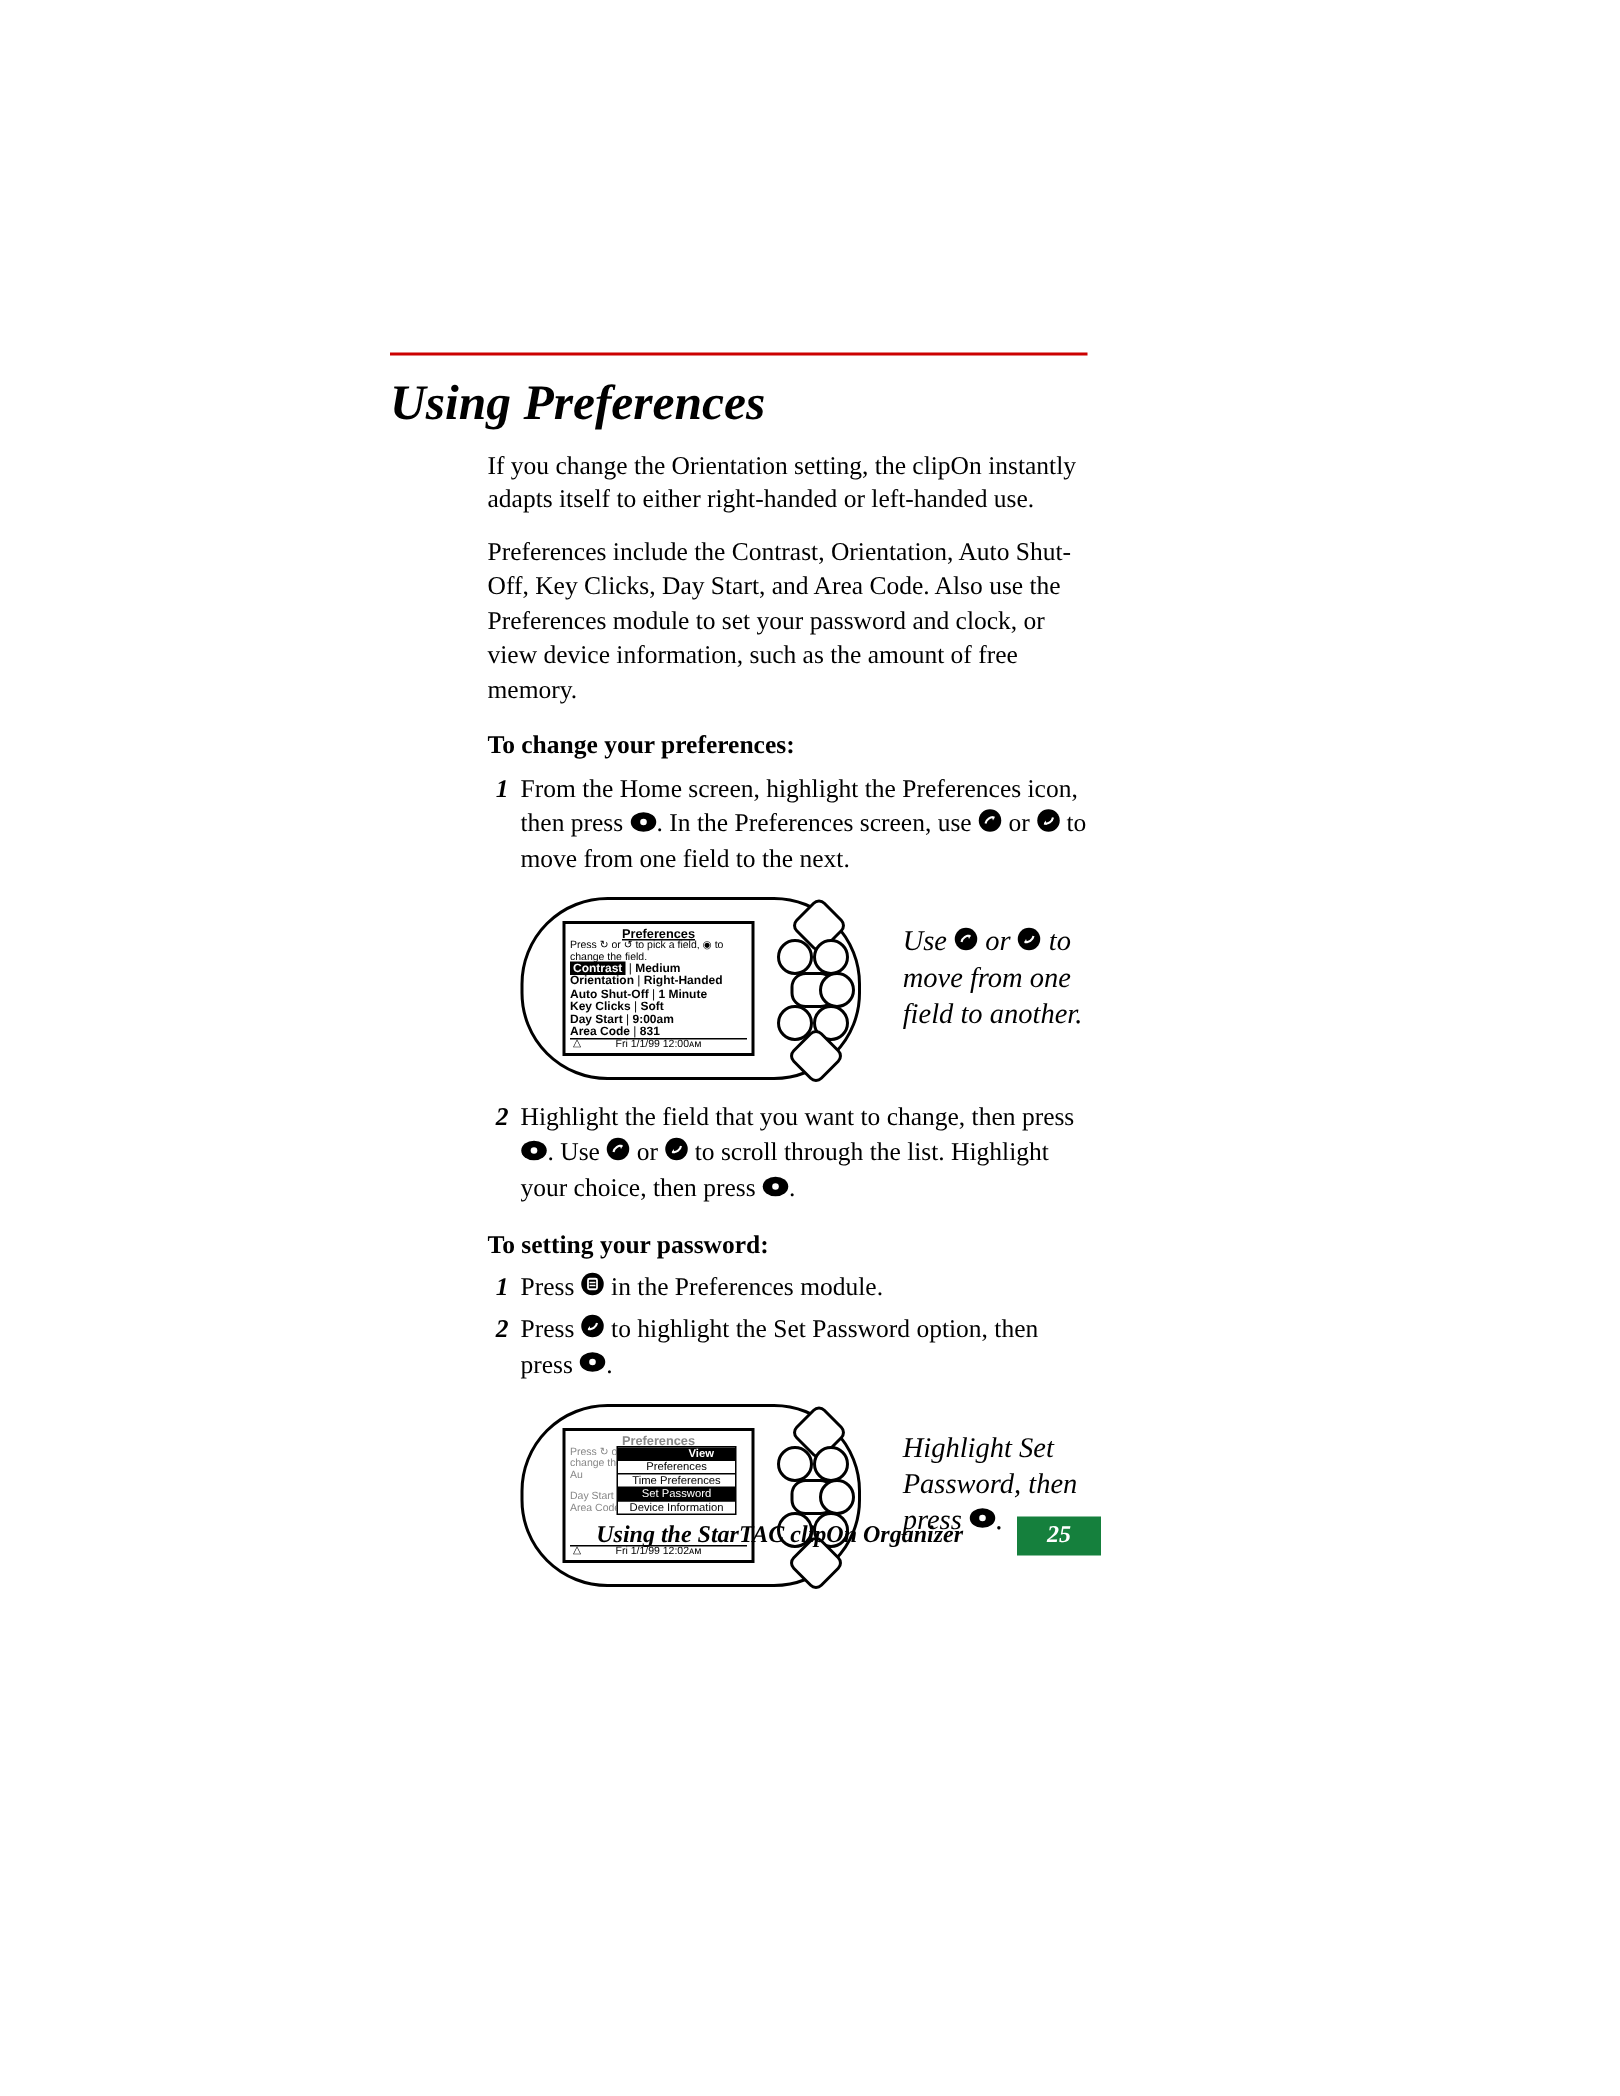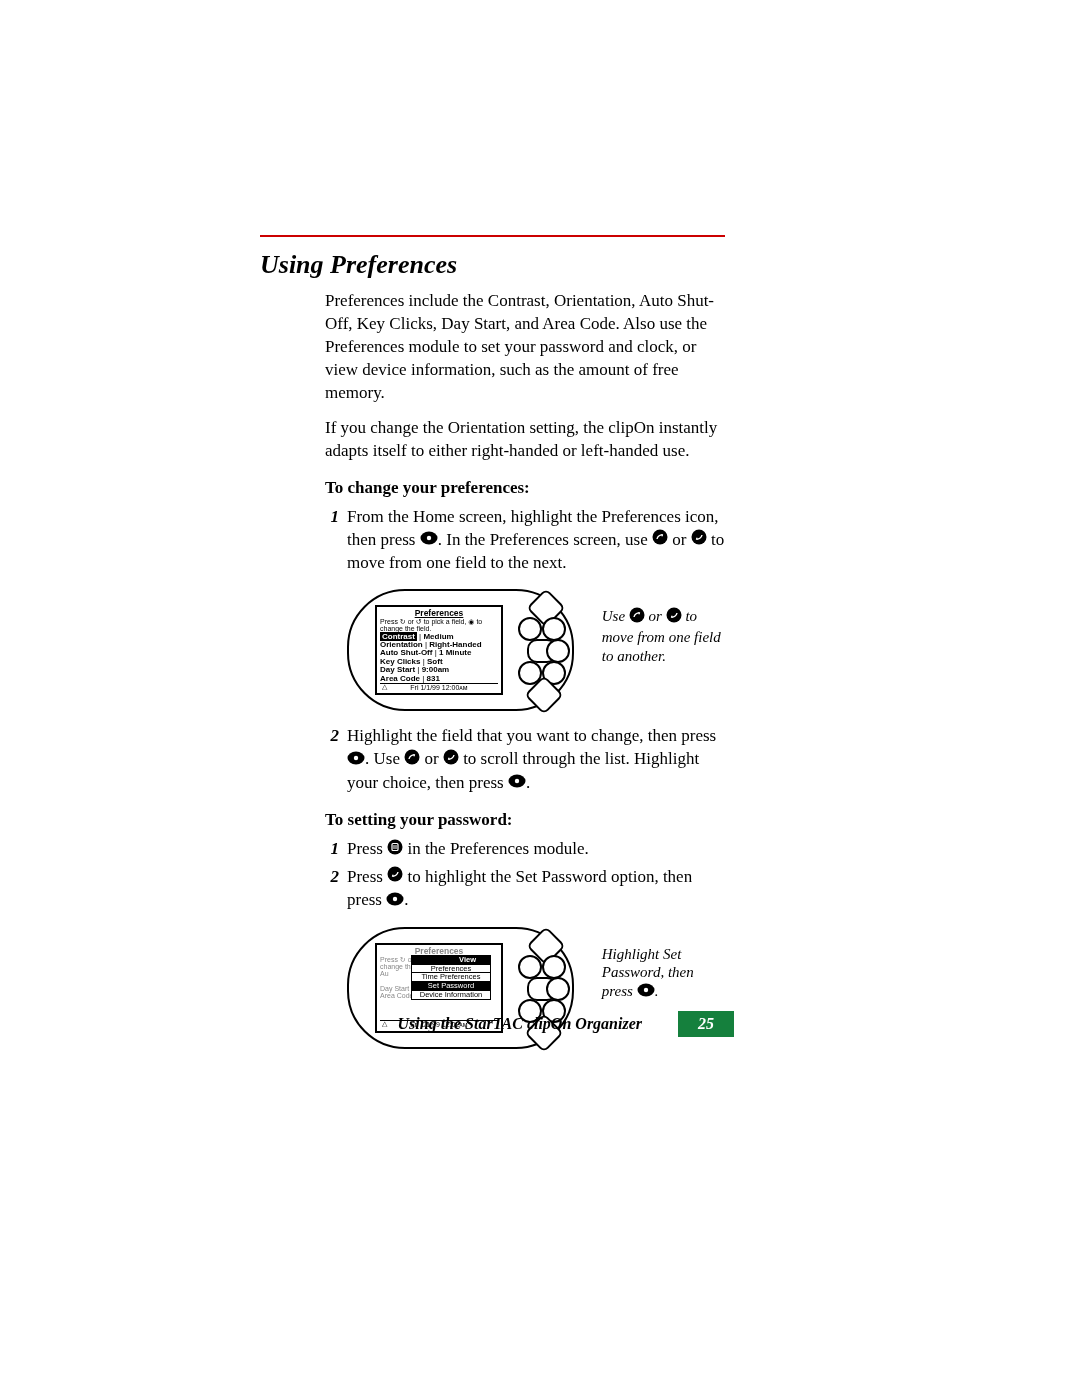--- a/index.html
+++ b/index.html
@@ -19,21 +19,21 @@
     padding: 235px 260px 0 260px; 
   }
   .rule {
     border-top: 2px solid #c00;
     width: 465px;
     margin-bottom: 10px;
   }
   h1.section-title {
     font-style: italic;
     font-weight: bold;
-    font-size: 26px;
+    font-size: 33px;
     margin: 0 0 8px 0;
   }
   .body-block {
     margin-left: 65px;
     width: 400px;
   }
   p { margin: 0 0 12px 0; }
   h3.subhead {
     font-weight: bold;
     font-size: 17px;
@@ -57,21 +57,21 @@
     vertical-align: middle;
   }
   .fig-row {
     display: flex;
     align-items: flex-start;
     gap: 28px;
     margin: 14px 0 14px 22px;
   }
   .caption {
     font-style: italic;
-    font-size: 15px;
+    font-size: 19px;
     line-height: 1.25;
     width: 130px;
     margin-top: 18px;
   }
 
   
   .device {
     width: 235px;
     height: 118px;
     border: 2.5px solid #000;
@@ -187,22 +187,22 @@
   }
 </style>
 </head>
 <body>
 
 <div class="page">
   <div class="rule"></div>
   <h1 class="section-title">Using Preferences</h1>
 
   <div class="body-block">
+    <p>If you change the Orientation setting, the clipOn instantly adapts itself to either right-handed or left-handed use.</p>
     <p>Preferences include the Contrast, Orientation, Auto Shut-Off, Key Clicks, Day Start, and Area Code. Also use the Preferences module to set your password and clock, or view device information, such as the amount of free memory.</p>
-    <p>If you change the Orientation setting, the clipOn instantly adapts itself to either right-handed or left-handed use.</p>
 
     <h3 class="subhead">To change your preferences:</h3>
 
     <div class="step">
       <div class="step-num">1</div>
       <div class="step-text">
         <span>From the Home screen, highlight the Preferences icon, then press </span><span class="icon"><svg width="18" height="14" viewBox="0 0 18 14">
               <ellipse cx="9" cy="7" rx="8.5" ry="6.5" fill="#000"></ellipse>
               <circle cx="9" cy="7" r="2.2" fill="#fff"></circle>
             </svg></span><span>. In the Preferences screen, use </span><span class="icon"><svg width="16" height="16" viewBox="0 0 16 16">

